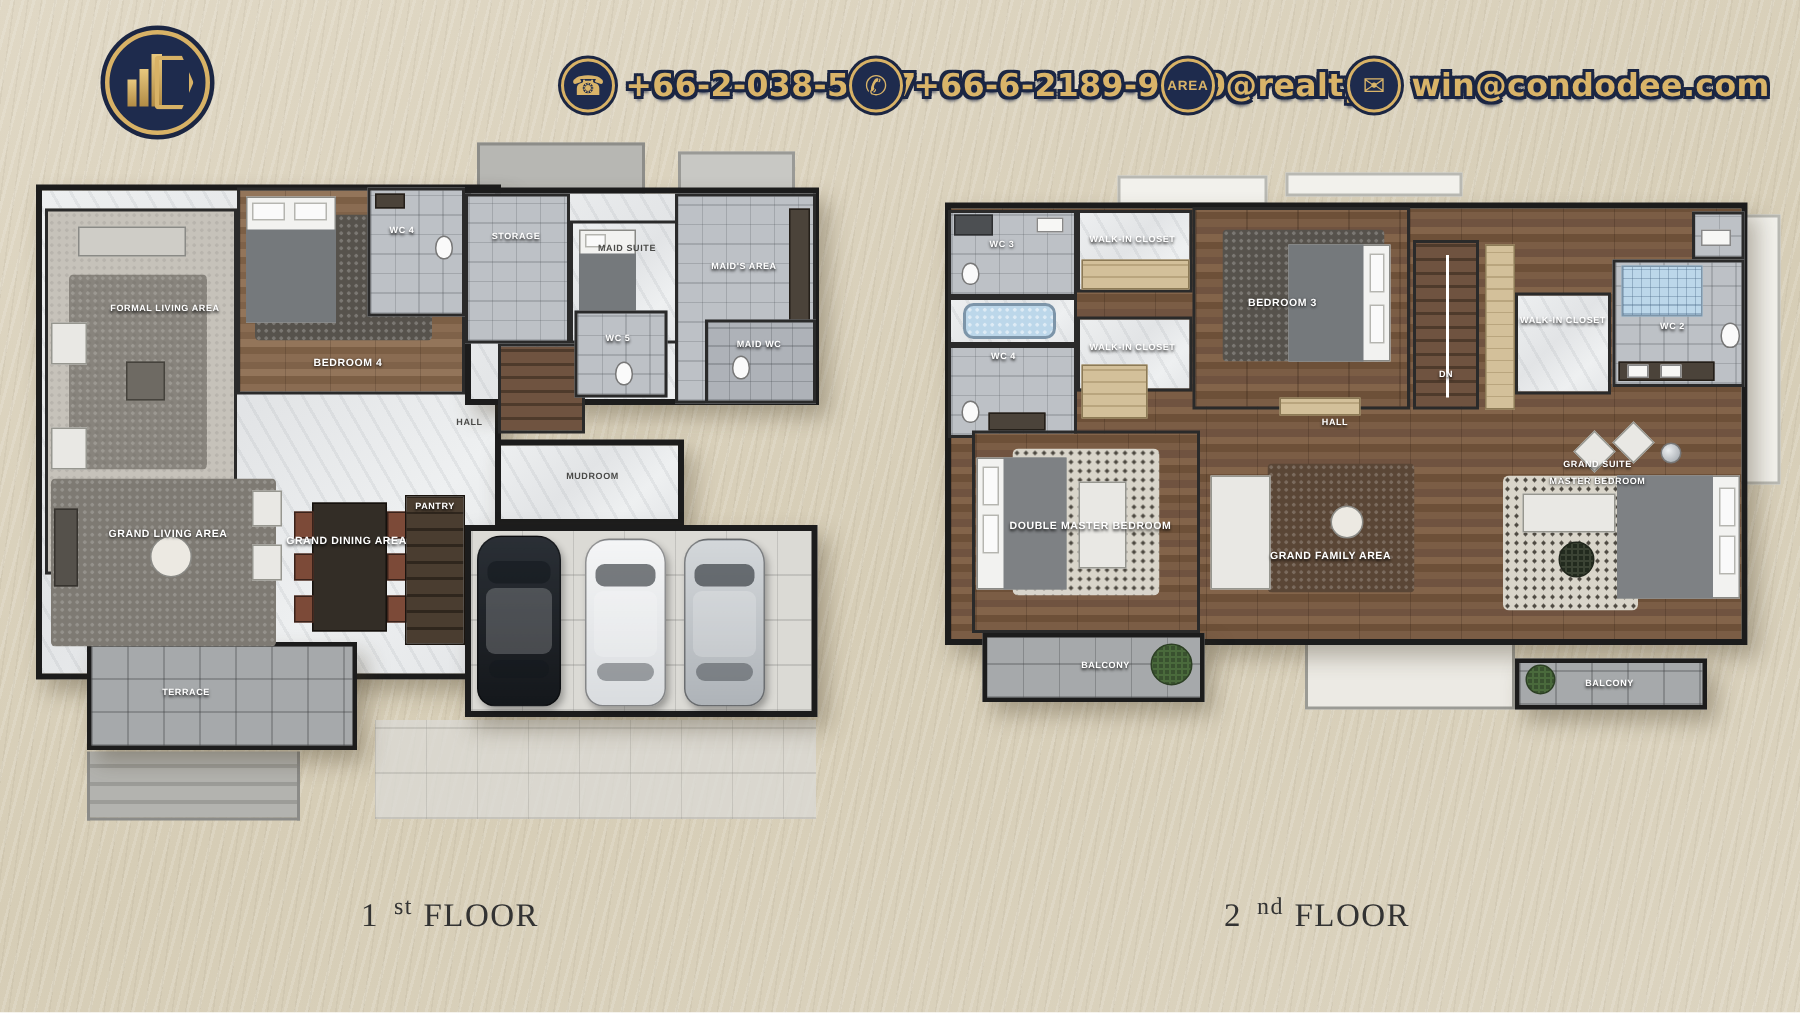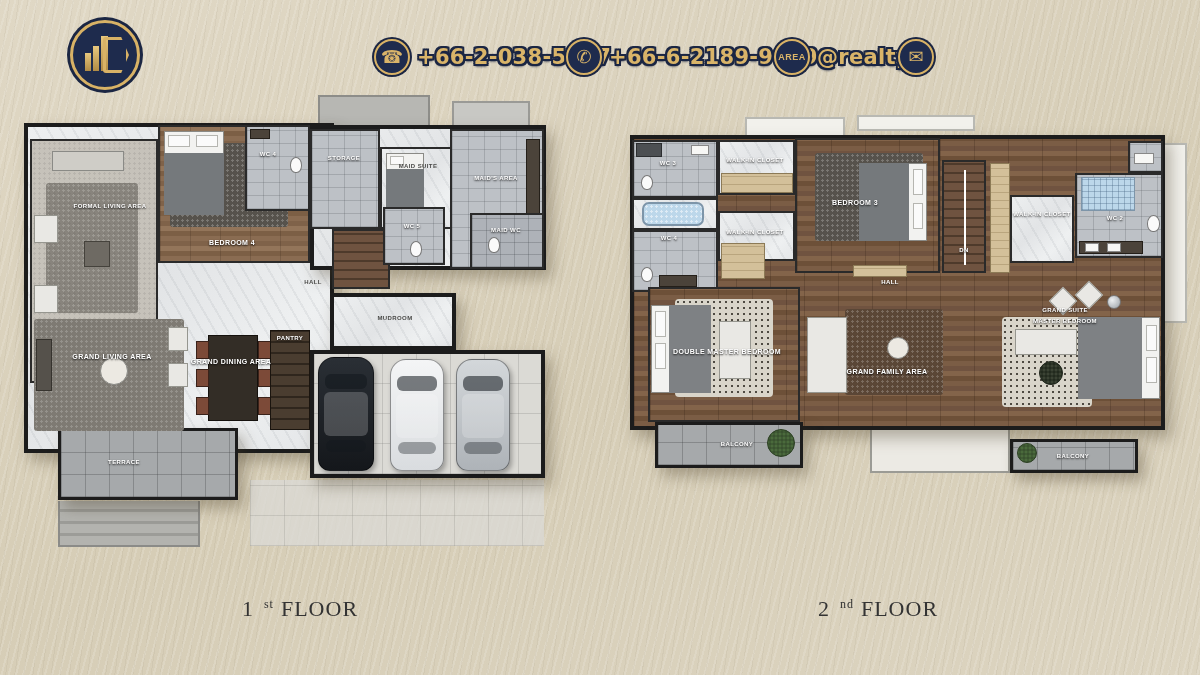--- a/index.html
+++ b/index.html
@@ -94,21 +94,21 @@
   .car .rw{position:absolute;left:7px;right:7px;top:82px;height:12px;border-radius:6px;background:rgba(18,24,30,.35);}
   .c-black{background:linear-gradient(#2a2f35,#14171b);}
   .c-white{background:linear-gradient(#f4f5f6,#d9dcdf);}
   .c-silver{background:linear-gradient(#d3d7da,#aeb3b8);}
   .lbl{position:absolute;transform:translate(-50%,-50%);font:700 6px/1.2 "Liberation Sans",sans-serif;
     color:#fff;letter-spacing:.4px;text-shadow:0 1px 2px rgba(0,0,0,.9);white-space:nowrap;text-align:center;}
   .lbl.big{font-size:7px;}
   .lbl.dark{color:#4a4a48;text-shadow:none;}
   .cap{position:absolute;transform:translateX(-50%);font-family:"Liberation Serif",serif;
     font-size:22px;color:#333;letter-spacing:1px;}
-  .cap sup{font-size:12px;margin-left:10px;}
+  .cap sup{font-size:16px;margin-left:10px;}
   .cap .w{margin-left:7px;}
 </style>
 </head>
 <body>
 
 <div class="stage">
 
   <div class="logo">
     <span class="lbar" style="left:12px;top:30px;width:6px;height:18px;"></span>
     <span class="lbar" style="left:20px;top:23px;width:6px;height:25px;"></span>
@@ -131,20 +131,21 @@
   <div class="contact" style="left:774px;">
     <span class="cicon">
         <span class="line-txt">AREA</span>
       </span>
     <span class="cval gold-out">@realty</span>
   </div>
   <div class="contact" style="left:898px;">
     <span class="cicon">
         <span>✉</span>
       </span>
+    <span class="cval gold-out">win@condodee.com</span>
   </div>
 
   <div class="plan" style="left:18px;top:95px;width:530px;height:455px;">
     <div class="furn" style="left:300px;top:0;width:112px;height:40px;background:#b7b7b3;border:2px solid #8d8d89;"></div>
     <div class="furn" style="left:434px;top:6px;width:78px;height:34px;background:#c8c8c4;border:2px solid #9a9a96;"></div>
     <div class="furn concrete" style="left:232px;top:385px;width:294px;height:66px;opacity:.8;"></div>
     <div class="furn graysteps" style="left:40px;top:406px;width:142px;height:46px;"></div>
 
     <div class="slab marble" style="left:6px;top:28px;width:310px;height:330px;"></div>
     <div class="slab marble" style="left:292px;top:30px;width:236px;height:145px;"></div>

